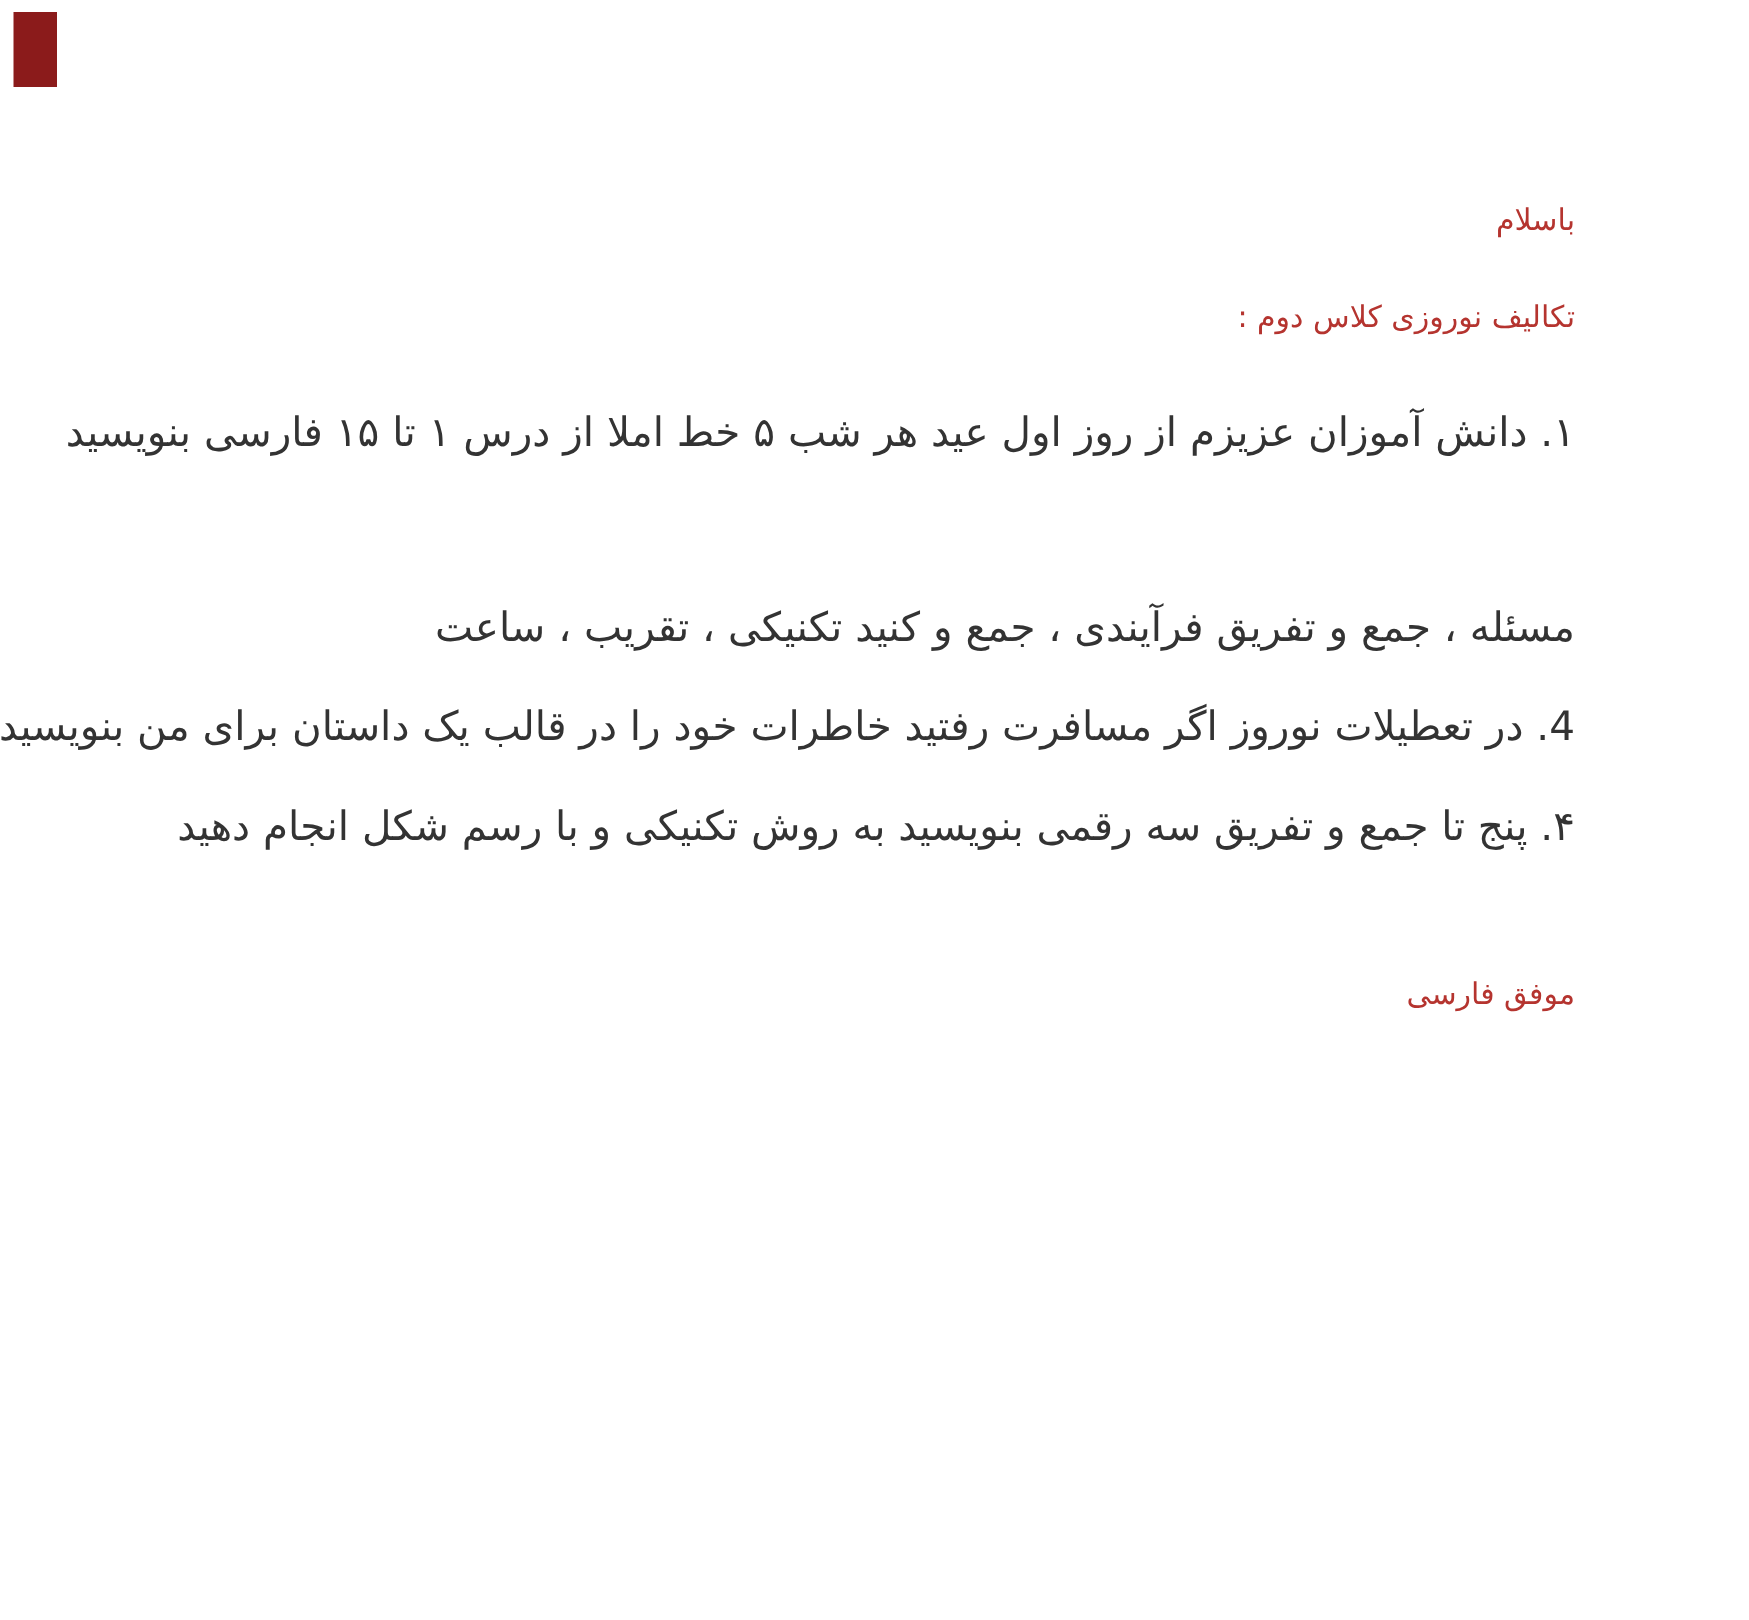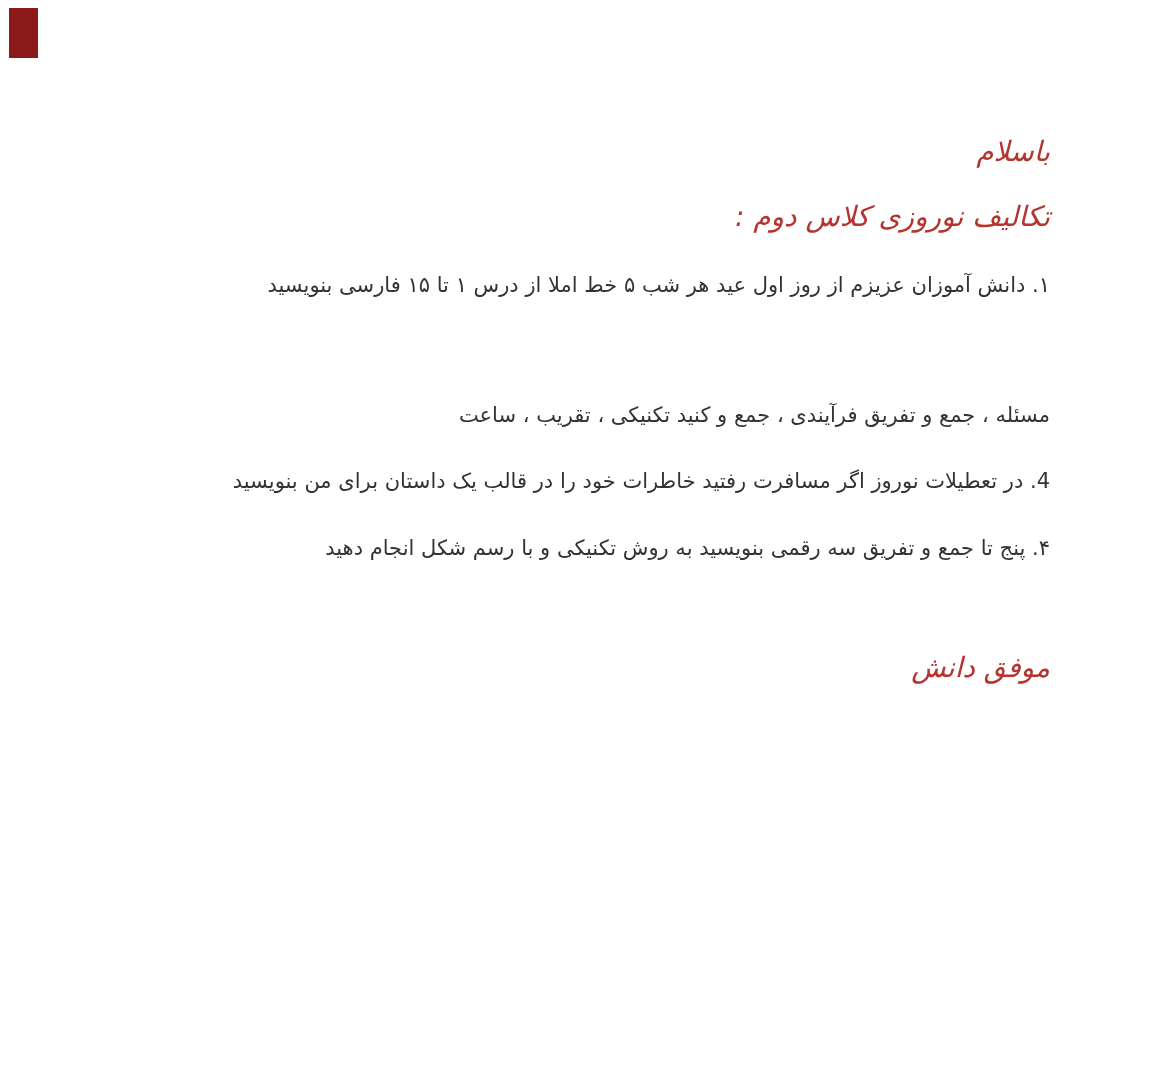--- a/index.html
+++ b/index.html
@@ -22,29 +22,28 @@
     width: 29px;
     height: 50px;
     background: var(--corner-red, #8b1b1b);
   }
   .line {
     position: absolute;
     right: 116px;
     direction: rtl;
     unicode-bidi: plaintext;
     white-space: nowrap;
-    font-size: 21px;
+    font-size: 27px;
     line-height: 1.25;
     color: var(--ink, #333333);
     letter-spacing: 0;
   }
   .line.red {
     color: var(--accent-red, #b5342f);
-    font-size: 28px;
-    font-style: italic;
+    font-size: 20px;
   }
   .greeting { top: 134px; }
   .title    { top: 199px; }
   .item-1   { top: 272px; }
   .item-2   { top: 338px; }
   .item-3   { top: 402px; }
   .item-4   { top: 468px; }
   .item-5   { top: 535px; }
   .closing  { top: 650px; }
 </style>
@@ -61,15 +60,15 @@
 
   <div class="line item-1">۱. دانش آموزان عزیزم از روز اول عید هر شب ۵ خط املا از درس ۱ تا ۱۵ فارسی بنویسید</div>
 
 
   <div class="line item-3">مسئله ، جمع و تفریق فرآیندی ، جمع و کنید تکنیکی ، تقریب ، ساعت</div>
 
   <div class="line item-4">4. در تعطیلات نوروز اگر مسافرت رفتید خاطرات خود را در قالب یک داستان برای من بنویسید</div>
 
   <div class="line item-5">۴. پنج تا جمع و تفریق سه رقمی بنویسید به روش تکنیکی و با رسم شکل انجام دهید</div>
 
-  <div class="line red closing">موفق دانش</div>
+  <div class="line red closing">موفق فارسی</div>
 
 </div>
 
 </body></html>

